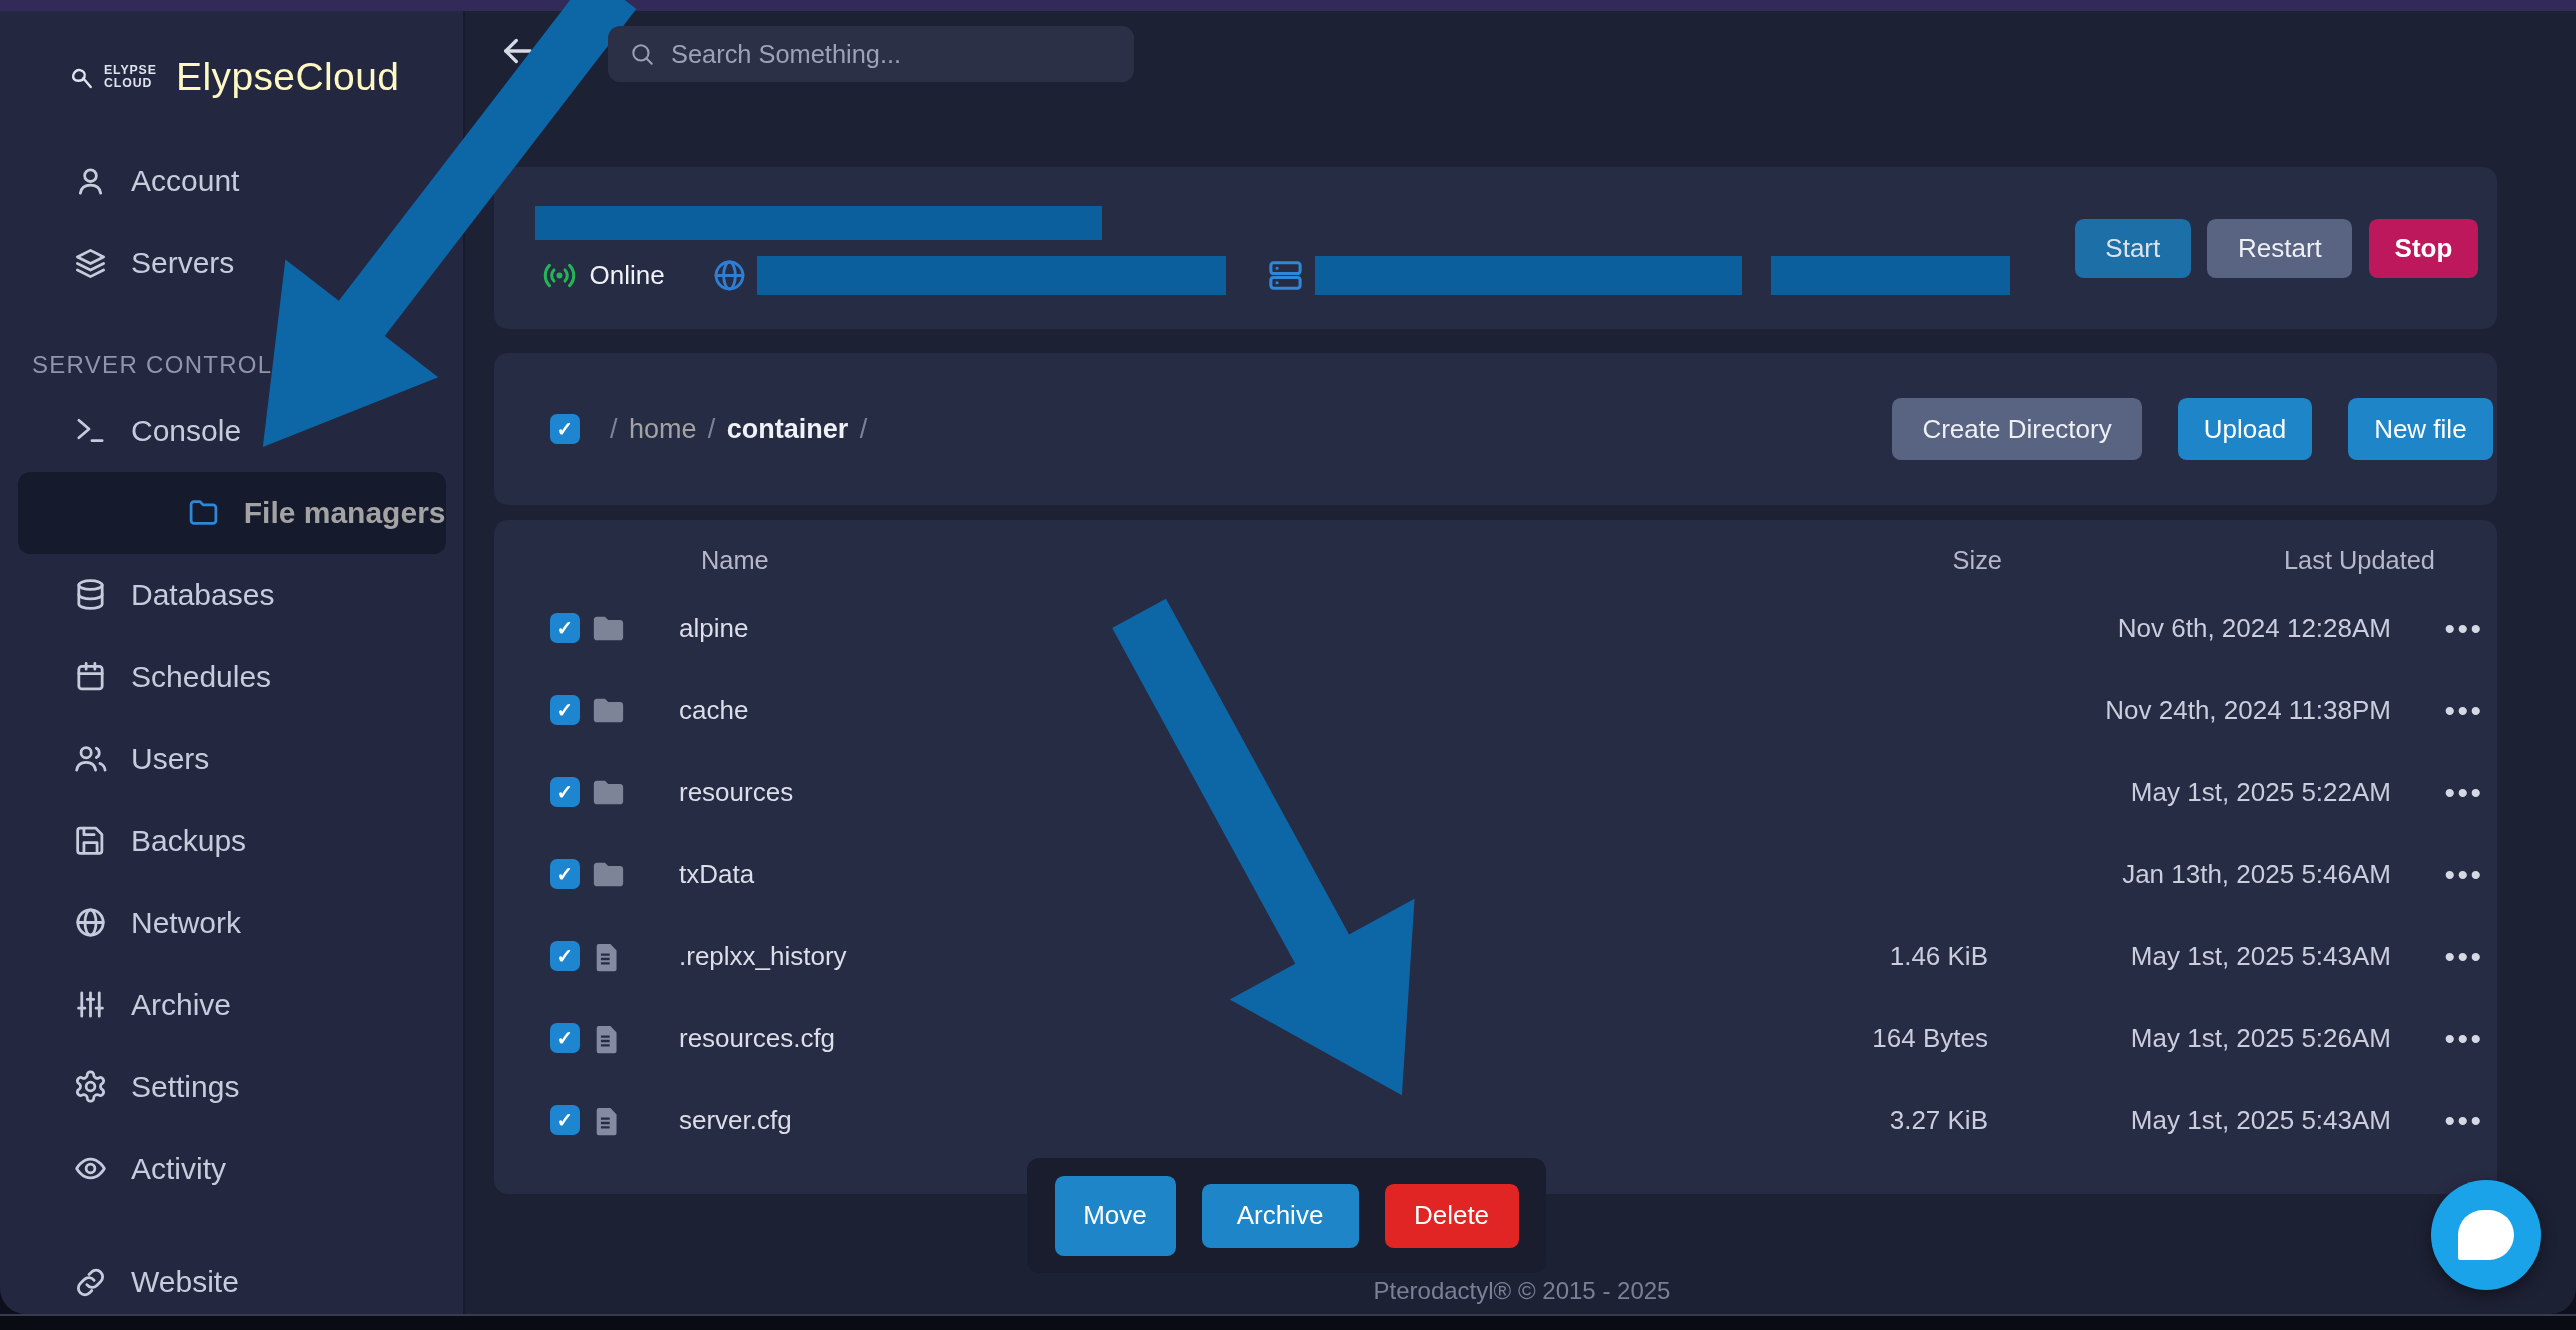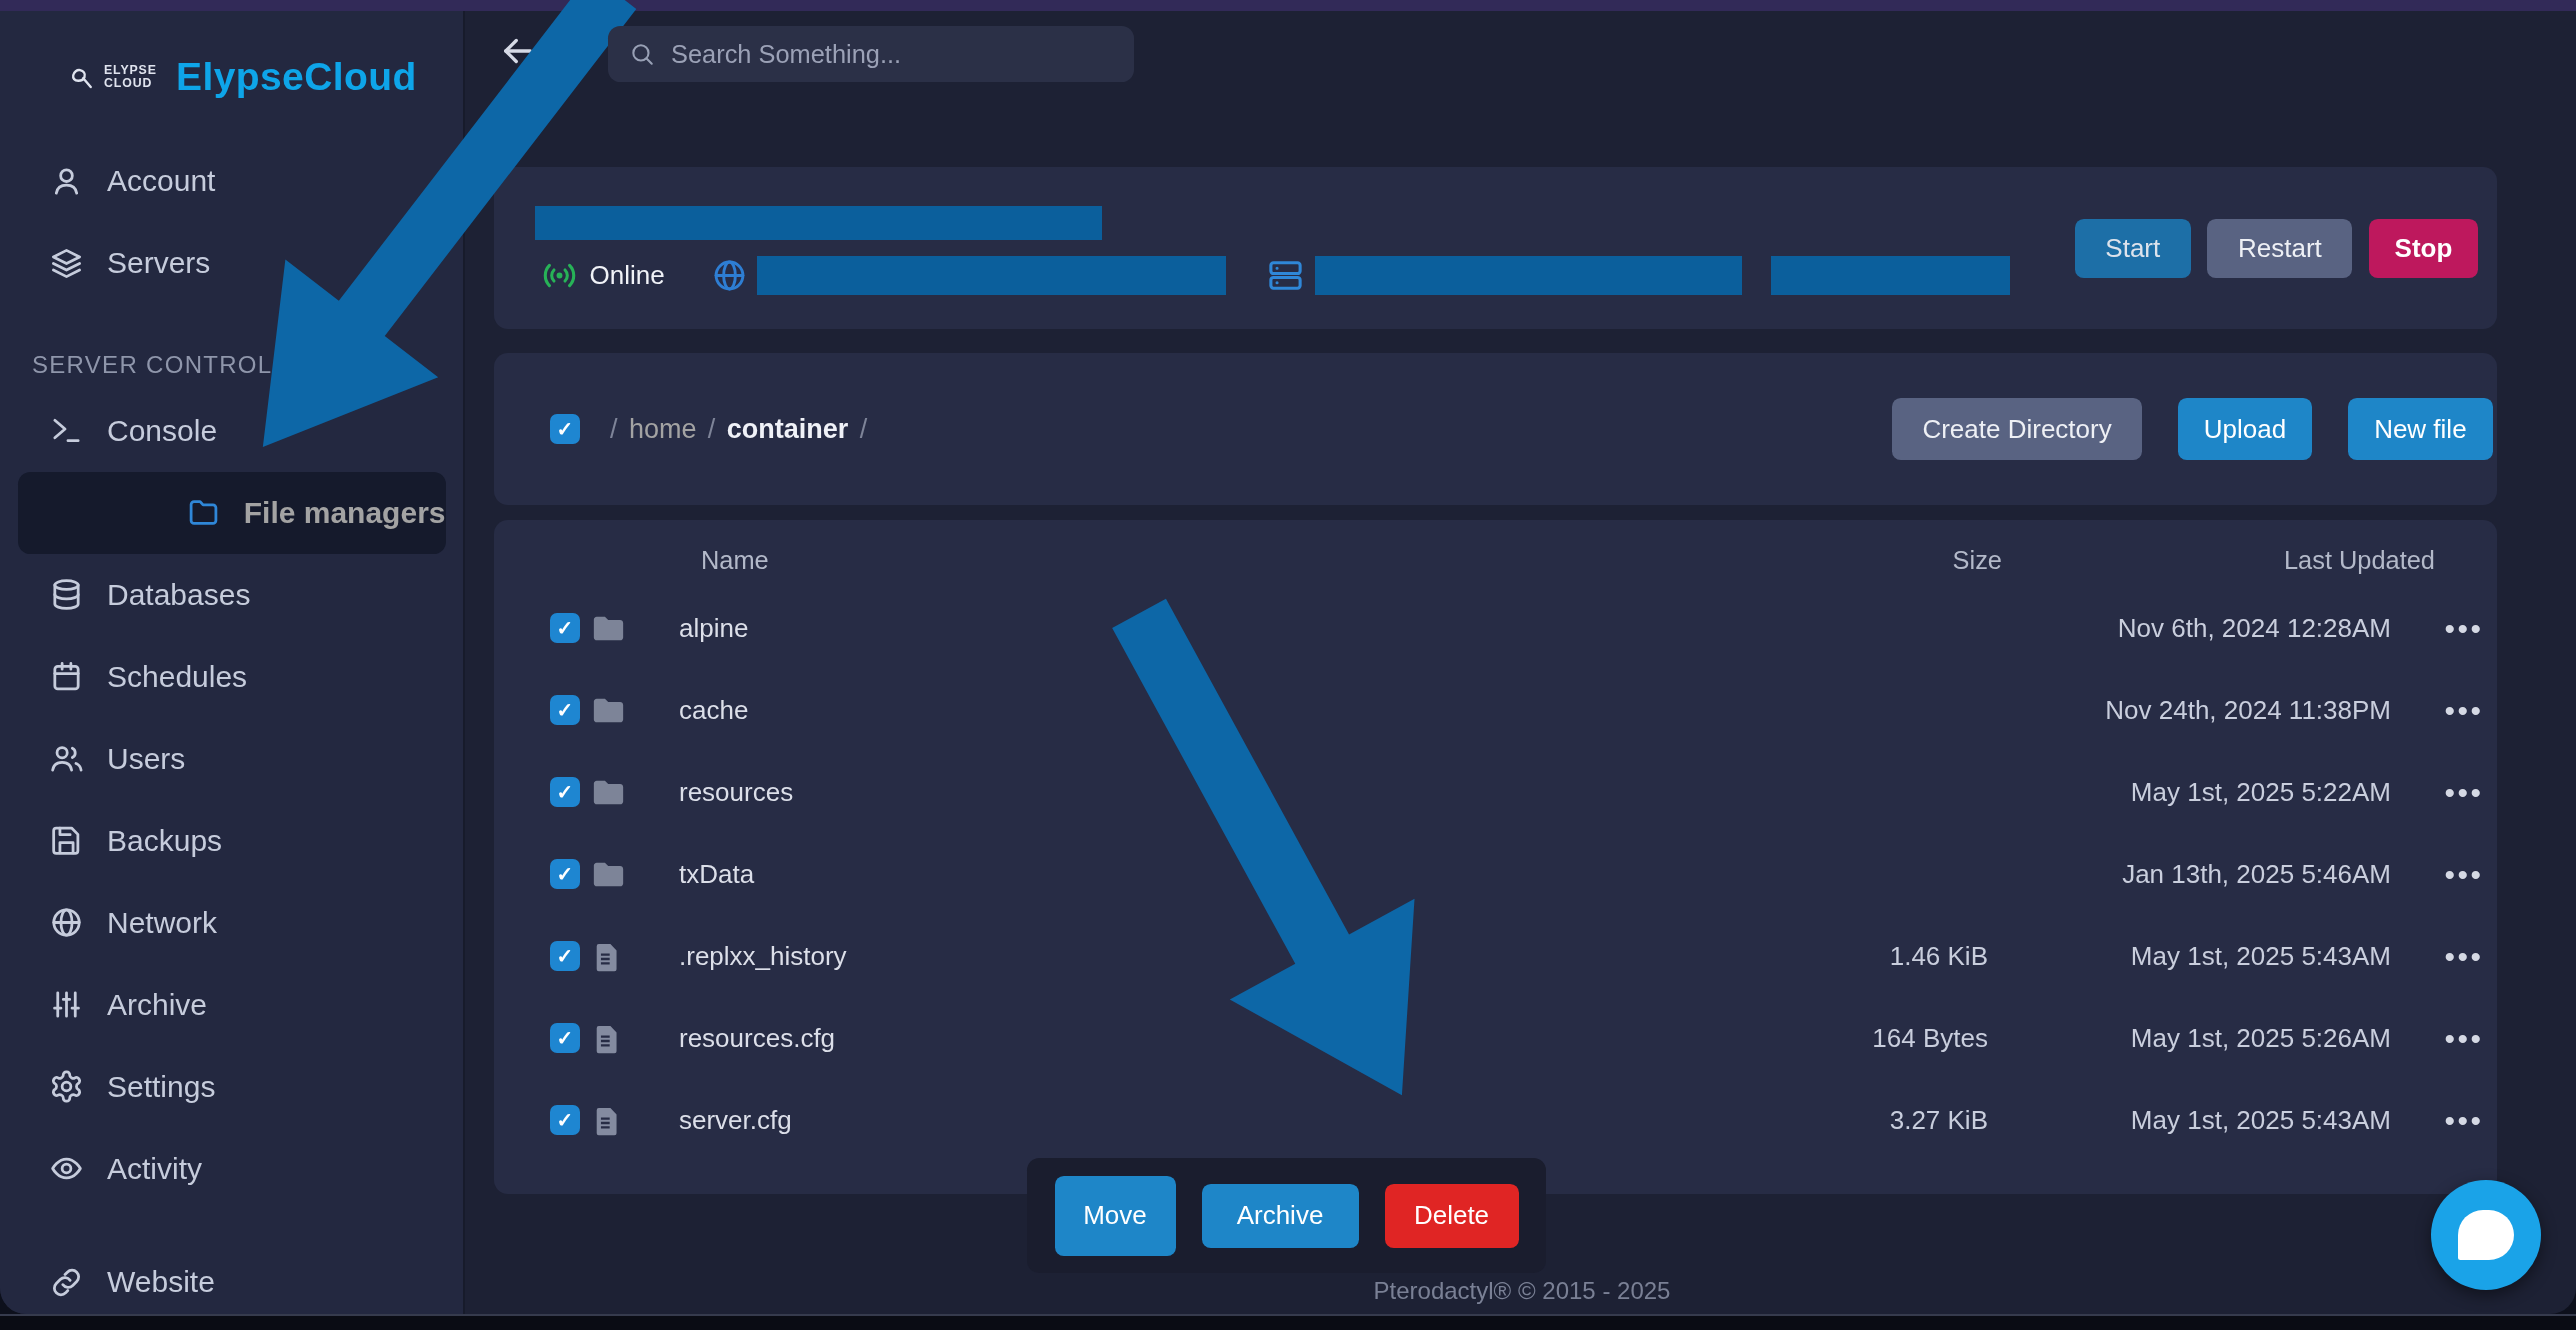--- a/index.html
+++ b/index.html
@@ -14,26 +14,26 @@
     background:#1d2134; border-radius:0 0 26px 26px; display:flex;
   }
   
   .sidebar {
     width:465px; flex:0 0 465px; background:#232840; border-right:2.6px solid #171b2b;
     border-bottom-left-radius:26px; display:flex; flex-direction:column; overflow:hidden;
   }
   .logo-row { display:flex; align-items:center; padding:44px 0 0 67px; }
   .logo-mark { color:#dfe3ee; display:flex; }
   .logo-mini { font-size:12.3px; font-weight:bold; letter-spacing:0.9px; color:#dfe3ee; margin-left:7px; width:53px; line-height:13px;}
-  .logo-title { font-size:39px; font-weight:bold; color:#0ea5e9; margin-left:19px; letter-spacing:0.4px; }
+  .logo-title { font-size:39px; font-weight:normal; color:#fef9c3; margin-left:19px; letter-spacing:0.4px; }
   .nav { list-style:none; margin:41px 0 0 0; padding:0; }
   .nav2 { margin-top:9.6px; }
   .nav-item {
     height:82px; display:flex; align-items:center; gap:23px;
-    padding-left:49px; color:#c6ccdc; font-size:30px; cursor:pointer;
+    padding-left:49px; color:#c6ccdc; font-size:30px; cursor:pointer;margin-left:24px;
   }
   .nav-item .icon { width:35px; height:35px; display:flex; color:#c6ccdc; flex:0 0 35px; }
   .nav-item.active {
     background:#151a2c; border-radius:12.3px; margin:0 17.5px; padding-left:32px;
     color:#a3a3a3; font-weight:bold;justify-content:flex-end;
   }
   .nav-item.active .icon { color:#2f87d8; }
   .section-label {
     margin:46px 0 0 32px; height:30px; font-size:24px; letter-spacing:1.3px;
     color:#8f96ab; display:flex; align-items:center;

